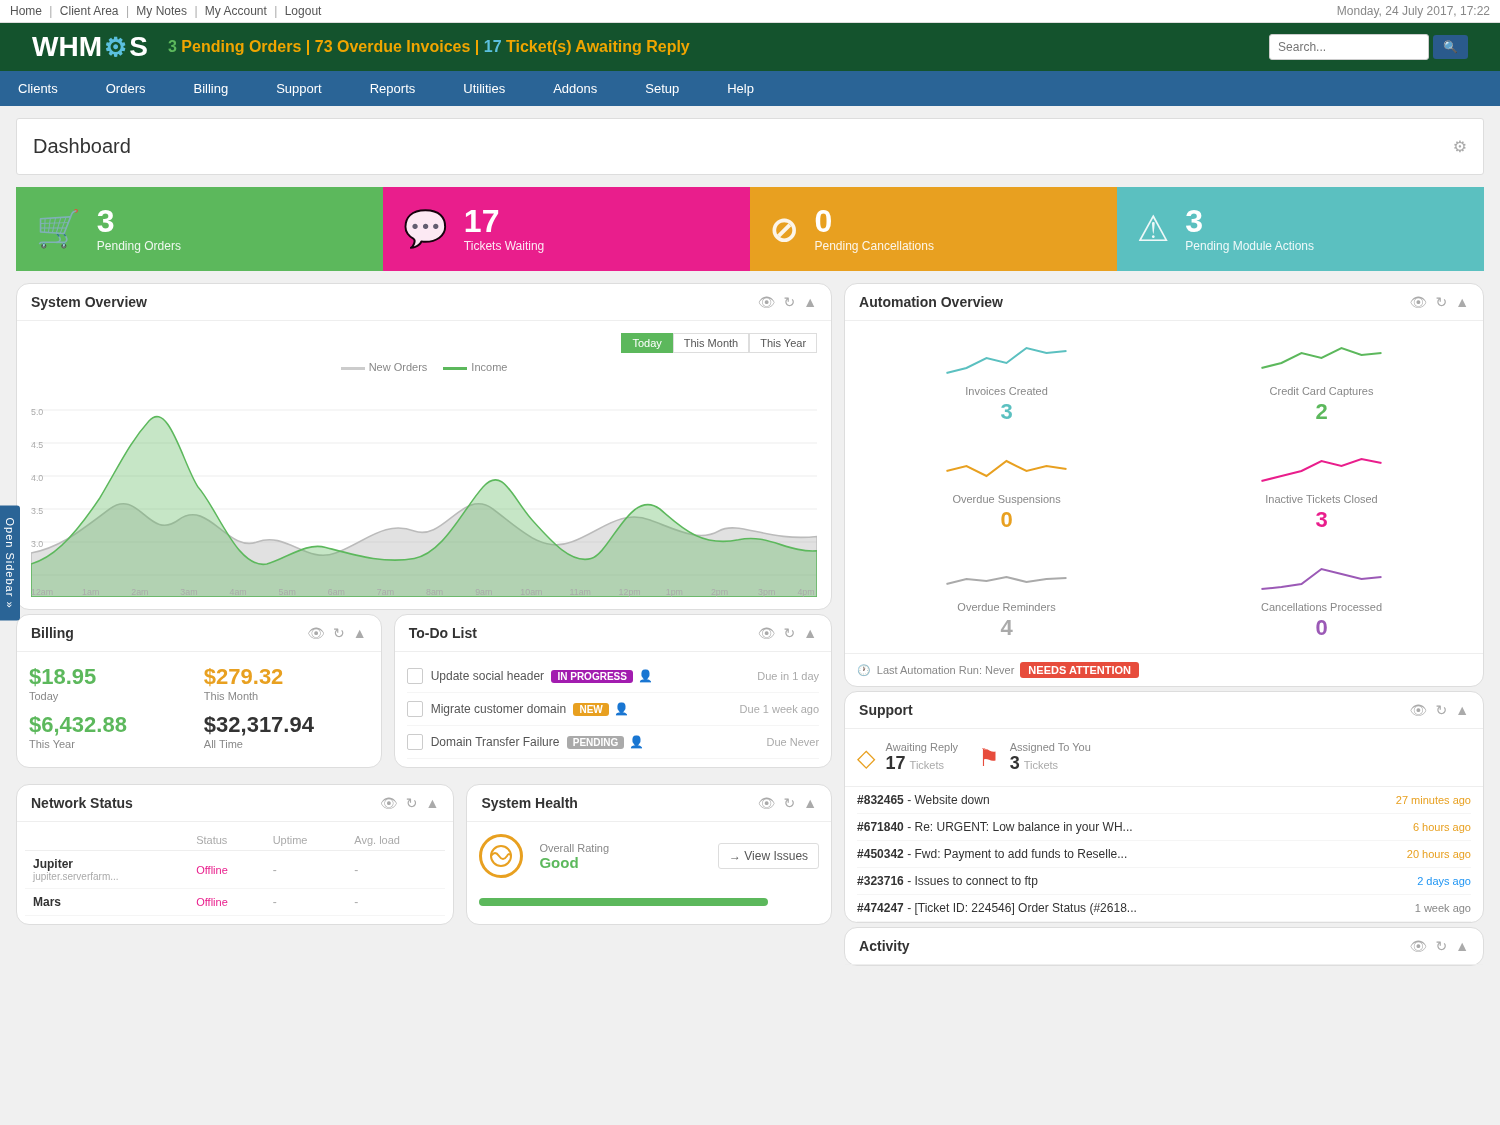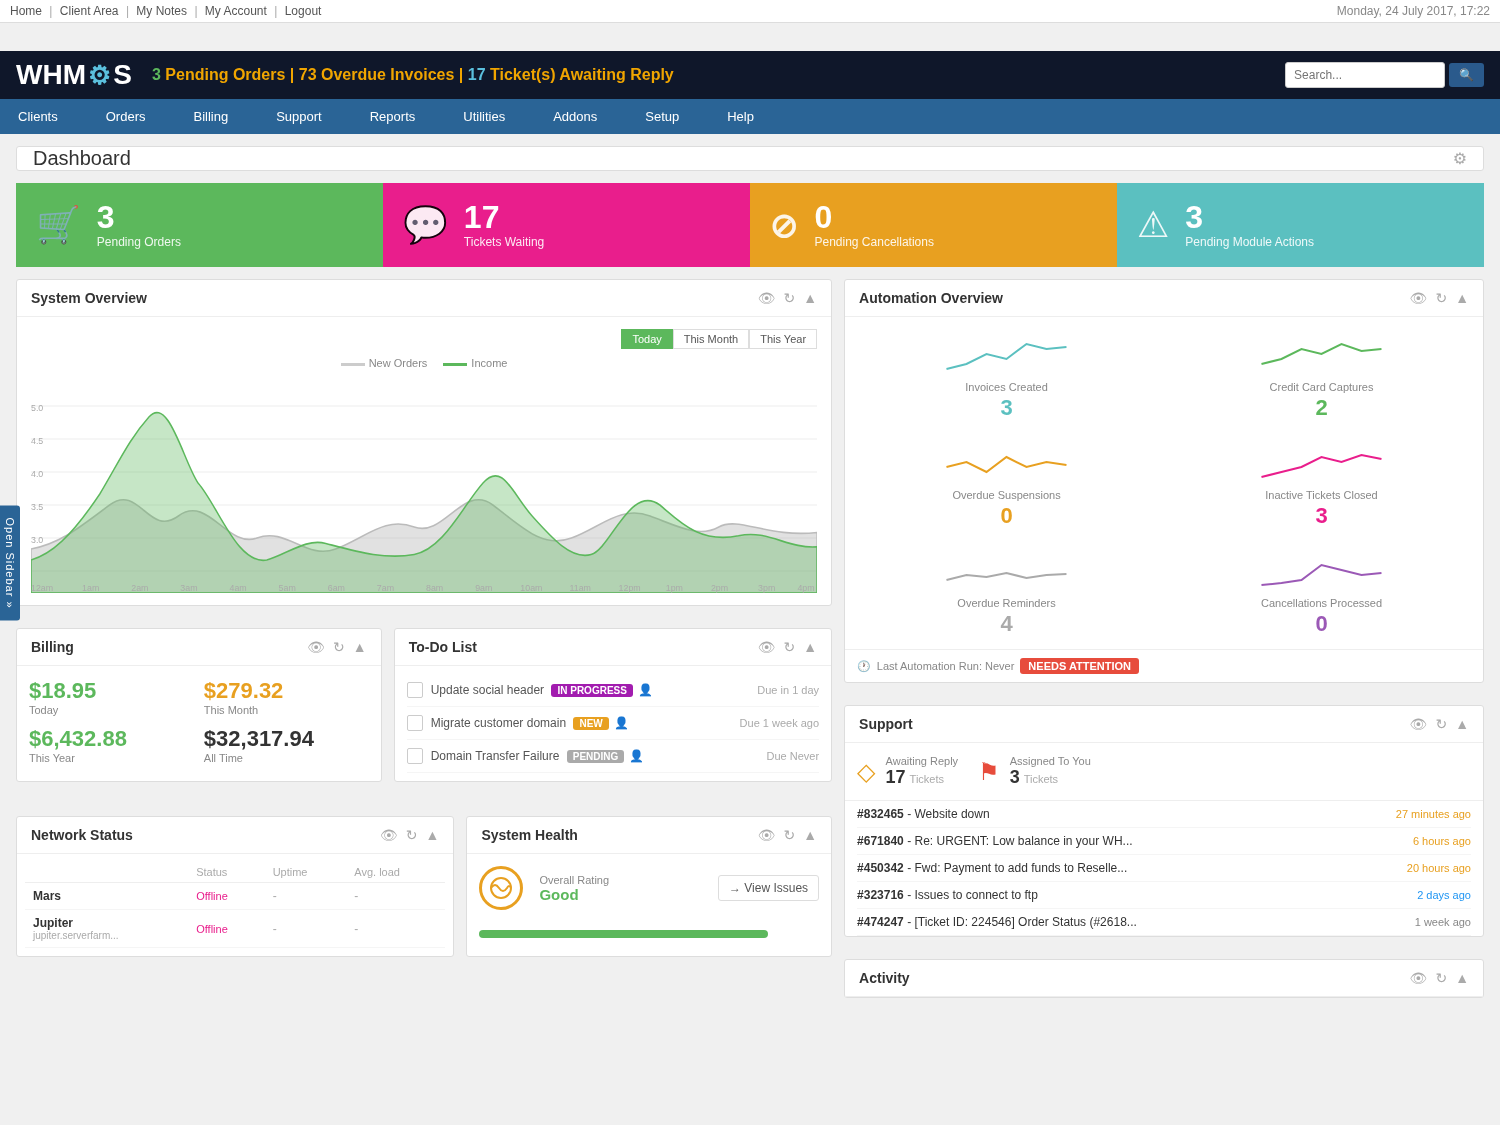--- a/index.html
+++ b/index.html
@@ -6,38 +6,38 @@
     body { font-family: Arial, sans-serif; font-size: 13px; background: #f0f0f0; color: #333; }
 
     
     .top-bar { background: #fff; border-bottom: 1px solid #ddd; padding: 4px 10px; display: flex; align-items: center; justify-content: space-between; font-size: 12px; }
     .top-bar-links a { color: #555; text-decoration: none; margin-right: 4px; }
     .top-bar-links span { color: #aaa; margin-right: 4px; }
     .top-bar-datetime { color: #888; font-size: 12px; }
 
     
     .header { background: #1a3a5c; padding: 0; }
-    .header-top { display: flex; align-items: center; padding: 8px 16px; background: #0f172a; margin-top: 28px; }
+    .header-top { display: flex; align-items: center; padding: 8px 32px; background: #14532d; }
     .logo { color: #fff; font-size: 28px; font-weight: bold; display: flex; align-items: center; gap: 2px; margin-right: 20px; }
     .logo-gear { color: #5bc0de; font-size: 26px; }
     .header-alerts { flex: 1; font-size: 16px; color: #ccc; }
     .header-alerts span { color: #f0a500; font-weight: bold; }
     .header-alerts span.blue { color: #5bc0de; font-weight: bold; }
     .header-alerts span.green { color: #5cb85c; font-weight: bold; }
     .header-search { display: flex; align-items: center; gap: 4px; }
     .header-search input { padding: 4px 8px; border: 1px solid #ccc; border-radius: 3px; font-size: 12px; width: 160px; }
     .header-search button { background: #2a5a8c; border: none; color: #fff; padding: 4px 8px; border-radius: 3px; cursor: pointer; font-size: 12px; }
 
     
     .main-nav { background: #2a6496; display: flex; gap: 12px; }
     .main-nav a { color: #fff; text-decoration: none; padding: 10px 18px; display: block; font-size: 13px; }
 
     
     .dashboard-wrapper { padding: 12px 16px; }
-    .dashboard-header { display: flex; align-items: center; justify-content: space-between; background: #fff; padding: 0 16px; margin-bottom: 12px; border: 1px solid #ddd; border-radius: 3px; }
+    .dashboard-header { display: flex; align-items: center; justify-content: space-between; background: #fff; padding: 16px 16px; margin-bottom: 12px; border: 1px solid #ddd; border-radius: 3px; }
     .dashboard-title { font-size: 20px; font-weight: normal; color: #333; }
     .dashboard-gear { color: #aaa; cursor: pointer; font-size: 16px; }
 
     
     .stat-cards { display: flex; gap: 0; margin-bottom: 12px; }
     .stat-card { flex: 1; display: flex; align-items: center; padding: 18px 20px; gap: 16px; color: #fff; }
     .stat-card.green { background: #5cb85c; }
     .stat-card.pink { background: #e91e8c; }
     .stat-card.orange { background: #e8a020; }
     .stat-card.teal { background: #5bc0c0; }
@@ -45,21 +45,21 @@
     .stat-card-info { display: flex; flex-direction: column; }
     .stat-card-num { font-size: 32px; font-weight: bold; line-height: 1; }
     .stat-card-label { font-size: 12px; opacity: 0.9; margin-top: 2px; }
 
     
     .two-col { display: flex; gap: 12px; margin-bottom: 12px; }
     .col-left { flex: 0 0 calc(56% - 6px); }
     .col-right { flex: 0 0 calc(44% - 6px); }
 
     
-    .panel { background: #fff; border: 1px solid #ddd; border-radius: 3px; margin-bottom: 22px; }
+    .panel { background: #fff; border: 1px solid #ddd; border-radius: 13px; margin-bottom: 4px; }
     .panel-header { display: flex; align-items: center; justify-content: space-between; padding: 10px 14px; border-bottom: 1px solid #eee; }
     .panel-title { font-size: 14px; font-weight: bold; color: #333; }
     .panel-actions { display: flex; gap: 8px; color: #aaa; font-size: 14px; }
     .panel-actions span { cursor: pointer; }
     .panel-body { padding: 12px 14px; }
     .chart-time-btn { border: 1px solid #ddd; background: #fff; padding: 3px 10px; font-size: 11px; cursor: pointer; color: #555; }
     .chart-time-btn.active { background: #5cb85c; color: #fff; border-color: #5cb85c; }
 
     
     .chart-container { position: relative; width: 100%; height: 220px; }
@@ -394,31 +394,31 @@
                 <tr>
                   <th></th>
                   <th>Status</th>
                   <th>Uptime</th>
                   <th>Avg. load</th>
                 </tr>
               </thead>
               <tbody>
                 <tr>
                   <td>
-                    <div class="network-name">Mars</div>
-                    <div class="network-sub"></div>
+                    <div class="network-name">Jupiter</div>
+                    <div class="network-sub">jupiter.serverfarm...</div>
                   </td>
                   <td class="status-offline">Offline</td>
                   <td class="status-dash">-</td>
                   <td class="status-dash">-</td>
                 </tr>
                 <tr>
                   <td>
-                    <div class="network-name">Jupiter</div>
-                    <div class="network-sub">jupiter.serverfarm...</div>
+                    <div class="network-name">Mars</div>
+                    <div class="network-sub"></div>
                   </td>
                   <td class="status-offline">Offline</td>
                   <td class="status-dash">-</td>
                   <td class="status-dash">-</td>
                 </tr>
               </tbody>
             </table>
           </div>
         </div>
 

